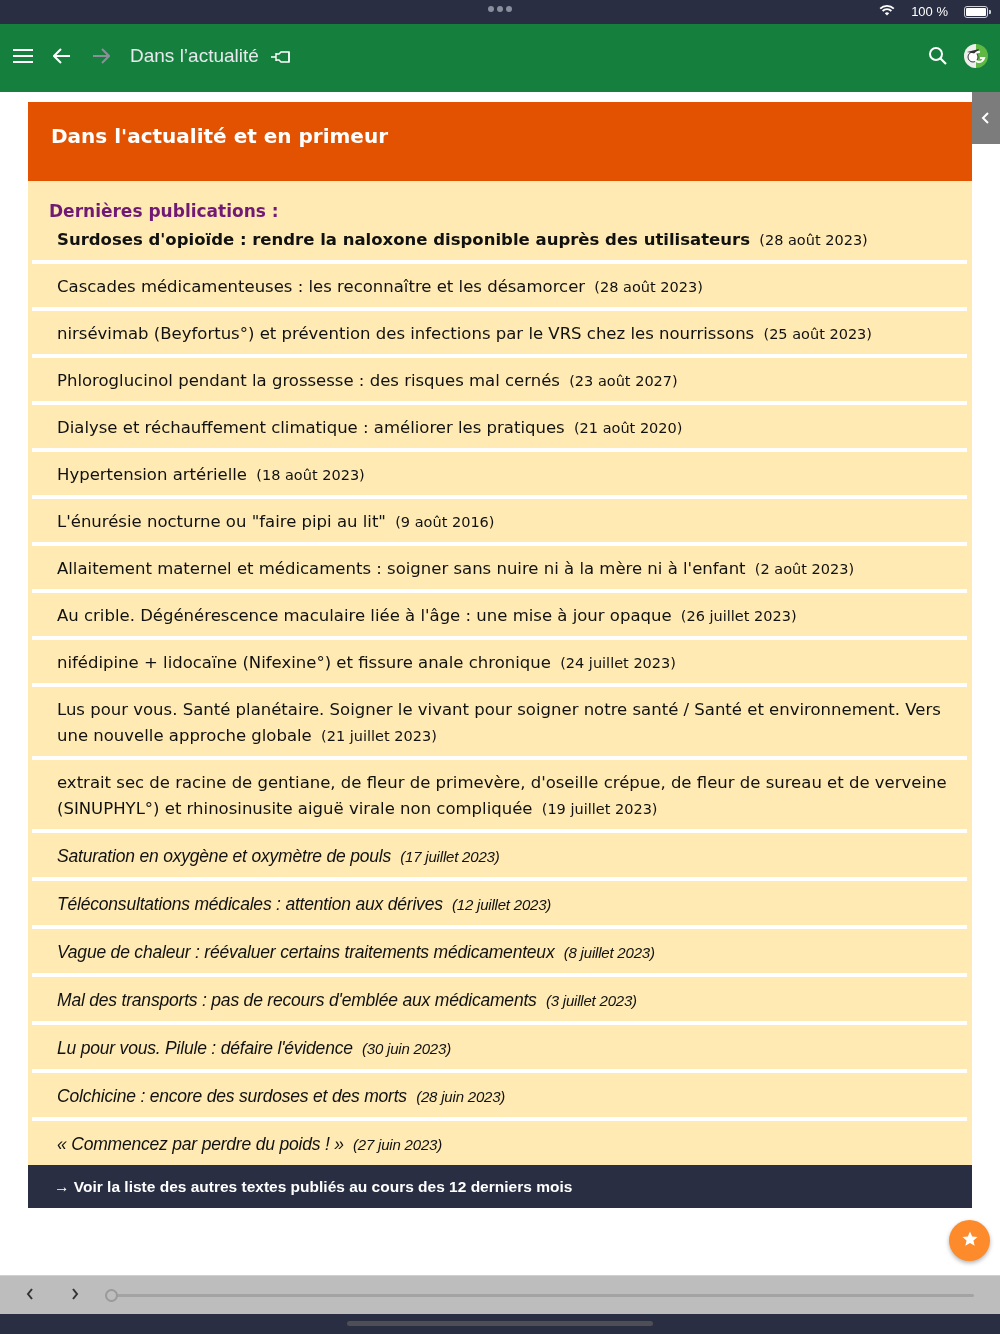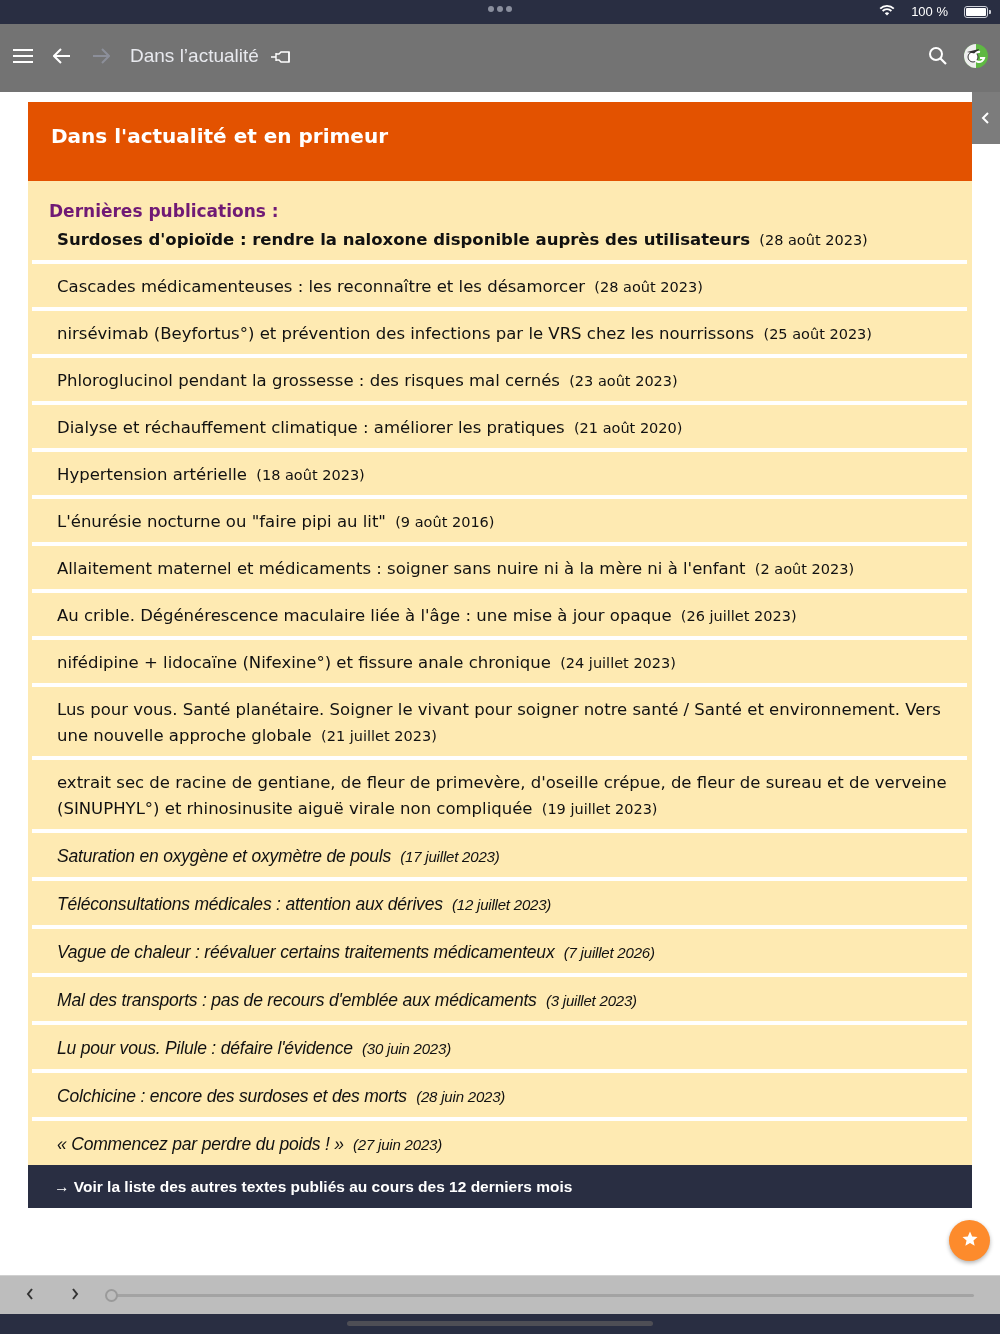--- a/index.html
+++ b/index.html
@@ -4,21 +4,21 @@
 <style>
   * { box-sizing: border-box; margin: 0; padding: 0; }
   html, body { width: 1000px; height: 1334px; overflow: hidden; background: #ffffff; font-family: "DejaVu Sans", sans-serif; }
   .statusbar { position: absolute; left: 0; top: 0; width: 1000px; height: 24px; background: #292e42; color: #fff; }
   .statusbar .dots { position: absolute; left: 488px; top: 6px; display: flex; gap: 3px; }
   .statusbar .dots span { width: 6px; height: 6px; border-radius: 50%; background: #8a8f9e; display: block; }
   .statusbar .right { position: absolute; right: 12px; top: 4px; display: flex; align-items: center; gap: 16px; font-family: "Liberation Sans", sans-serif; font-size: 13px; }
   .battery { width: 24px; height: 12px; border: 1.5px solid #cfd2da; border-radius: 3px; padding: 1px; position: relative; }
   .battery::after { content: ""; position: absolute; right: -4px; top: 3px; width: 2px; height: 4px; background: #cfd2da; border-radius: 0 1px 1px 0; }
   .battery .fill { width: 100%; height: 100%; background: #fff; border-radius: 1px; }
-  .topbar { position: absolute; left: 0; top: 24px; width: 1000px; height: 68px; background: #737373; color: #fff; }
+  .topbar { position: absolute; left: 0; top: 24px; width: 1000px; height: 68px; background: #15803d; color: #fff; }
   .tb-icon { position: absolute; top: 20px; width: 28px; height: 28px; display: flex; align-items: center; justify-content: center; cursor: pointer; }
   .tb-title { position: absolute; left: 130px; top: 21px; font-family: "Liberation Sans", sans-serif; font-size: 19px; color: #e8e9ee; }
   .pin { position: absolute; left: 270px; top: 24px; }
   .content { position: absolute; left: 28px; top: 102px; width: 944px; }
   .panel-header { height: 79px; background: #e35200; color: #fff; font-weight: bold; font-size: 20px; padding: 22px 0 0 23px; }
   .panel-body { background: #feeab2; padding: 20px 0 0 0; }
   .section-title { color: #701a75; font-weight: bold; font-size: 17px; padding-left: 21px; margin-bottom: 6px; }
   .pub { padding: 0 14px 0 25px; font-size: 16.5px; line-height: 26px; color: #111; border-bottom: 4px solid #ffffff; margin: 0 5px 0 4px; padding-top: 10px; padding-bottom: 7px; cursor: pointer; }
   .pub:first-of-type { padding-top: 0; }
   .pub .title { color: #111; }
@@ -117,32 +117,32 @@
 </div>
 
 <div class="content">
   <div class="panel-header">Dans l'actualité et en primeur</div>
   <div class="panel-body">
     <div class="section-title">Dernières publications :</div>
     <div id="pub-list">
         <div class="pub bold" style="padding-top: 0px;"><span class="title">Surdoses d'opioïde : rendre la naloxone disponible auprès des utilisateurs</span> <span class="date">(28 août 2023)</span></div>
         <div class="pub"><span class="title">Cascades médicamenteuses : les reconnaître et les désamorcer</span> <span class="date">(28 août 2023)</span></div>
         <div class="pub"><span class="title">nirsévimab (Beyfortus°) et prévention des infections par le VRS chez les nourrissons</span> <span class="date">(25 août 2023)</span></div>
-        <div class="pub"><span class="title">Phloroglucinol pendant la grossesse : des risques mal cernés</span> <span class="date">(23 août 2023)</span></div>
+        <div class="pub"><span class="title">Phloroglucinol pendant la grossesse : des risques mal cernés</span> <span class="date">(23 août 2027)</span></div>
         <div class="pub"><span class="title">Dialyse et réchauffement climatique : améliorer les pratiques</span> <span class="date">(21 août 2020)</span></div>
         <div class="pub"><span class="title">Hypertension artérielle</span> <span class="date">(18 août 2023)</span></div>
         <div class="pub"><span class="title">L'énurésie nocturne ou "faire pipi au lit"</span> <span class="date">(9 août 2016)</span></div>
         <div class="pub"><span class="title">Allaitement maternel et médicaments : soigner sans nuire ni à la mère ni à l'enfant</span> <span class="date">(2 août 2023)</span></div>
         <div class="pub"><span class="title">Au crible. Dégénérescence maculaire liée à l'âge : une mise à jour opaque</span> <span class="date">(26 juillet 2023)</span></div>
         <div class="pub"><span class="title">nifédipine + lidocaïne (Nifexine°) et fissure anale chronique</span> <span class="date">(24 juillet 2023)</span></div>
         <div class="pub"><span class="title">Lus pour vous. Santé planétaire. Soigner le vivant pour soigner notre santé / Santé et environnement. Vers une nouvelle approche globale</span> <span class="date">(21 juillet 2023)</span></div>
         <div class="pub"><span class="title">extrait sec de racine de gentiane, de fleur de primevère, d'oseille crépue, de fleur de sureau et de verveine (SINUPHYL°) et rhinosinusite aiguë virale non compliquée</span> <span class="date">(19 juillet 2023)</span></div>
         <div class="pub cond"><span class="title">Saturation en oxygène et oxymètre de pouls</span> <span class="date">(17 juillet 2023)</span></div>
         <div class="pub cond"><span class="title">Téléconsultations médicales : attention aux dérives</span> <span class="date">(12 juillet 2023)</span></div>
-        <div class="pub cond"><span class="title">Vague de chaleur : réévaluer certains traitements médicamenteux</span> <span class="date">(7 juillet 2026)</span></div>
+        <div class="pub cond"><span class="title">Vague de chaleur : réévaluer certains traitements médicamenteux</span> <span class="date">(8 juillet 2023)</span></div>
         <div class="pub cond"><span class="title">Mal des transports : pas de recours d'emblée aux médicaments</span> <span class="date">(3 juillet 2023)</span></div>
         <div class="pub cond"><span class="title">Lu pour vous. Pilule : défaire l'évidence</span> <span class="date">(30 juin 2023)</span></div>
         <div class="pub cond"><span class="title">Colchicine : encore des surdoses et des morts</span> <span class="date">(28 juin 2023)</span></div>
         <div class="pub last cond"><span class="title">« Commencez par perdre du poids ! »</span> <span class="date">(27 juin 2023)</span></div>
       </div>
   </div>
   <div class="more-link">→ Voir la liste des autres textes publiés au cours des 12 derniers mois</div>
 </div>
 
 <div class="side-tab">

